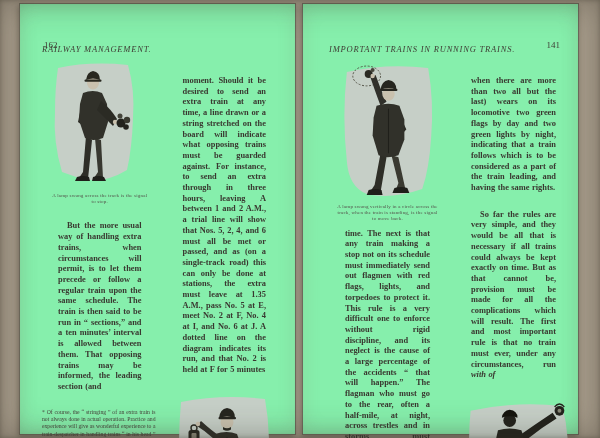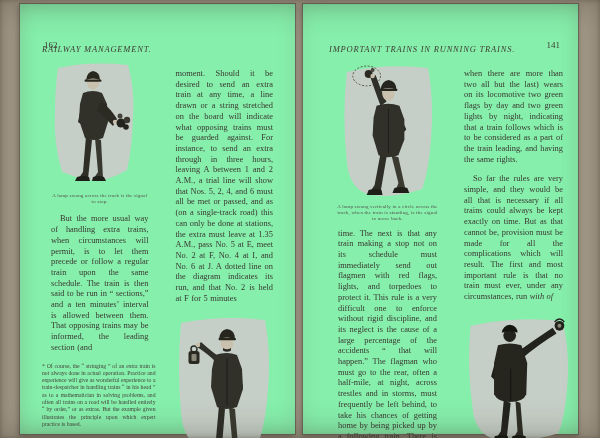--- a/index.html
+++ b/index.html
@@ -12,22 +12,22 @@
   .page-left{left:19px;padding:0 13px 0 22px;}
   .page-right{left:302px;padding:0 16px 0 26px;}
   .page-header{position:relative;margin-top:36px;height:13px;font-style:italic;
     font-size:8.5px;letter-spacing:.8px;color:#3e3d34;}
   .page-num{position:absolute;top:0;font-style:normal;letter-spacing:0;font-size:9px;}
   .num-left{left:2px;}
   .num-right{right:2px;}
   .page-title{position:absolute;left:0;right:0;top:4px;text-align:left;white-space:nowrap;}
   .cols{display:flex;gap:9px;margin-top:7px;}
   .col{width:117px;}
-  .bodytext{font-size:8.4px;line-height:10.7px;text-align:justify;color:#393830;margin:9px;
-    word-spacing:.4px;}
+  .bodytext{font-size:8.4px;line-height:10.7px;text-align:justify;color:#393830;margin:16px;
+    word-spacing:.4px;font-weight:bold;}
   .indent{text-indent:9px;}
   .mt{margin-top:6px;}
   .fig{margin:0;}
   .fig svg{display:block;}
   .caption{font-size:5px;line-height:6.2px;text-align:center;color:#53524a;margin-top:3px;
     padding:0 8px;letter-spacing:.2px;}
   .footnote{font-size:5.7px;line-height:7.3px;text-align:justify;color:#46453c;margin-top:5px;
     padding-right:2px;}
   i{font-style:italic;}
 </style>

